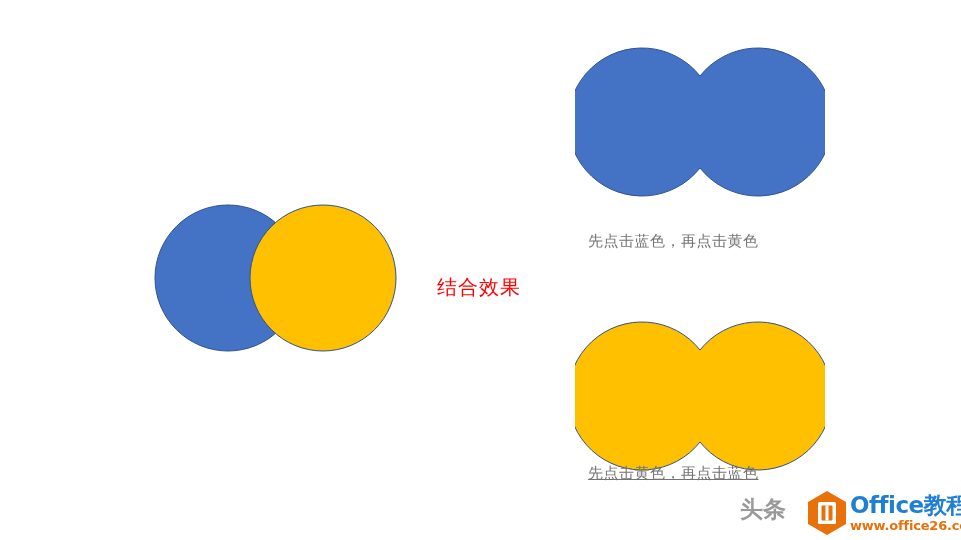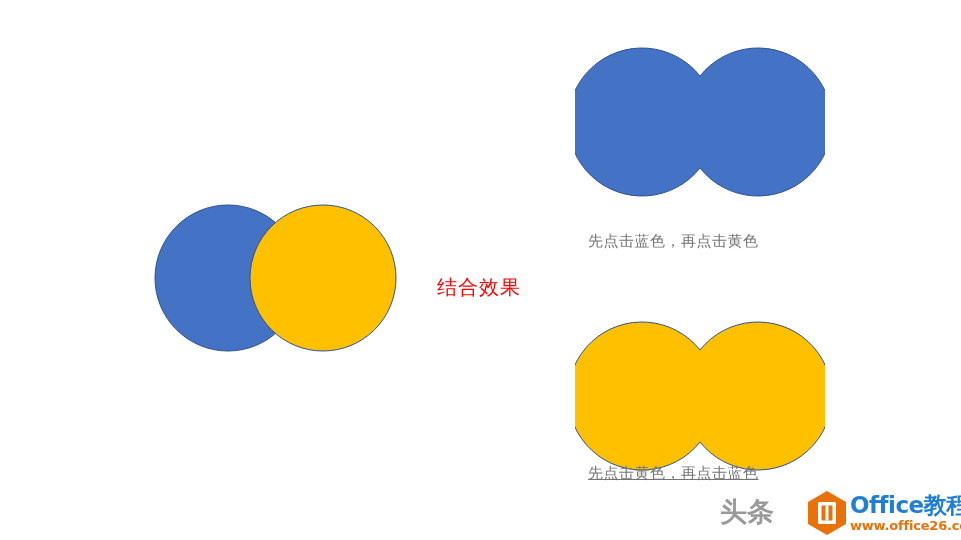--- a/index.html
+++ b/index.html
@@ -75,24 +75,24 @@
     font-size: 20px;
     color: #ff0000;
     white-space: nowrap;
     letter-spacing: 1px;
     text-align: center;
   }
 
   
   #watermark-toutiao {
     position: absolute;
-    left: 720px;
+    left: 740px;
     top: 494px;
     font-family: "DejaVu Sans", "Liberation Sans", sans-serif;
-    font-size: 27px;
+    font-size: 23px;
     font-weight: bold;
     color: rgba(70,70,70,0.55);
     white-space: nowrap;
     letter-spacing: 0px;
   }
 
   #watermark-office26 {
     position: absolute;
     left: 806px;
     top: 489px;

